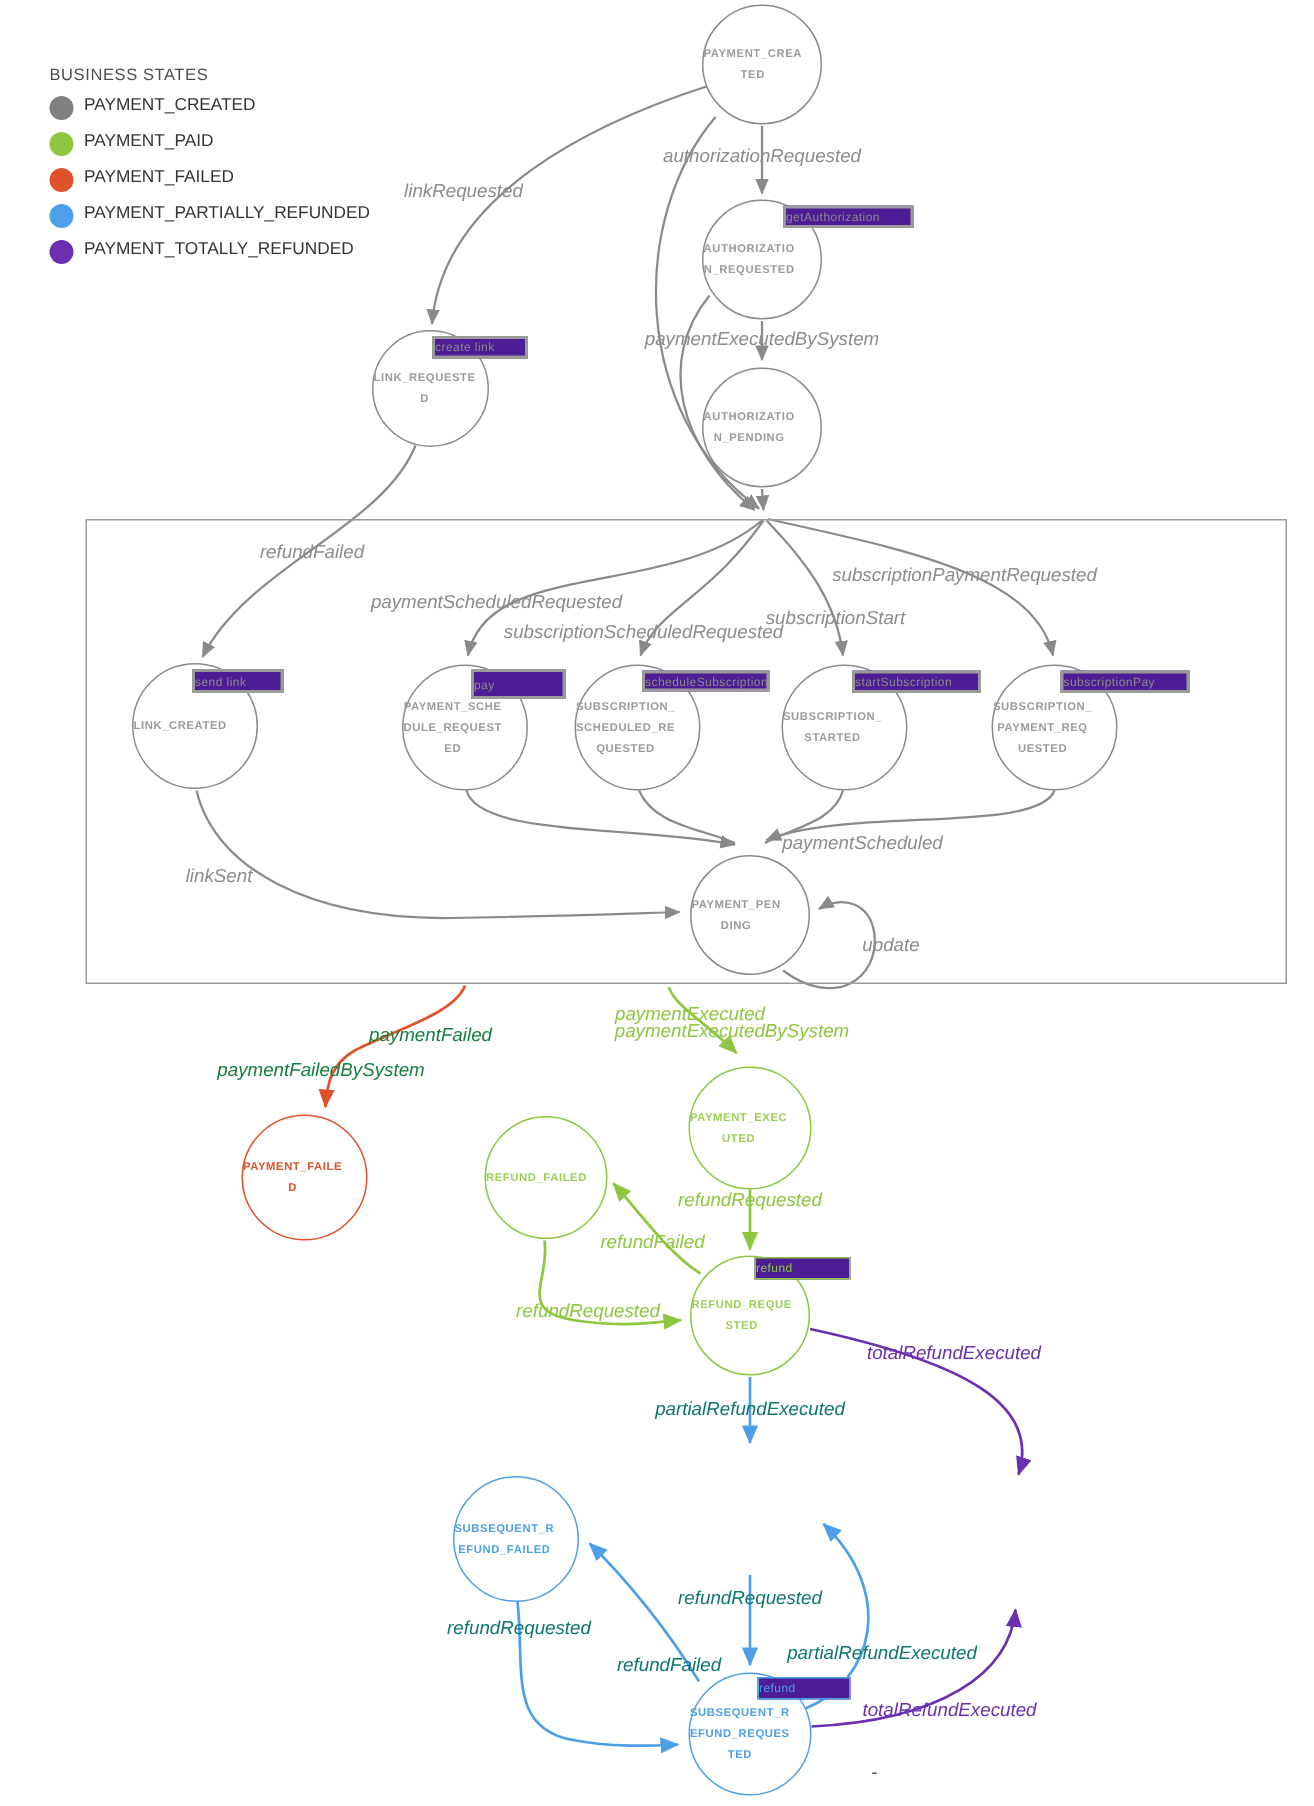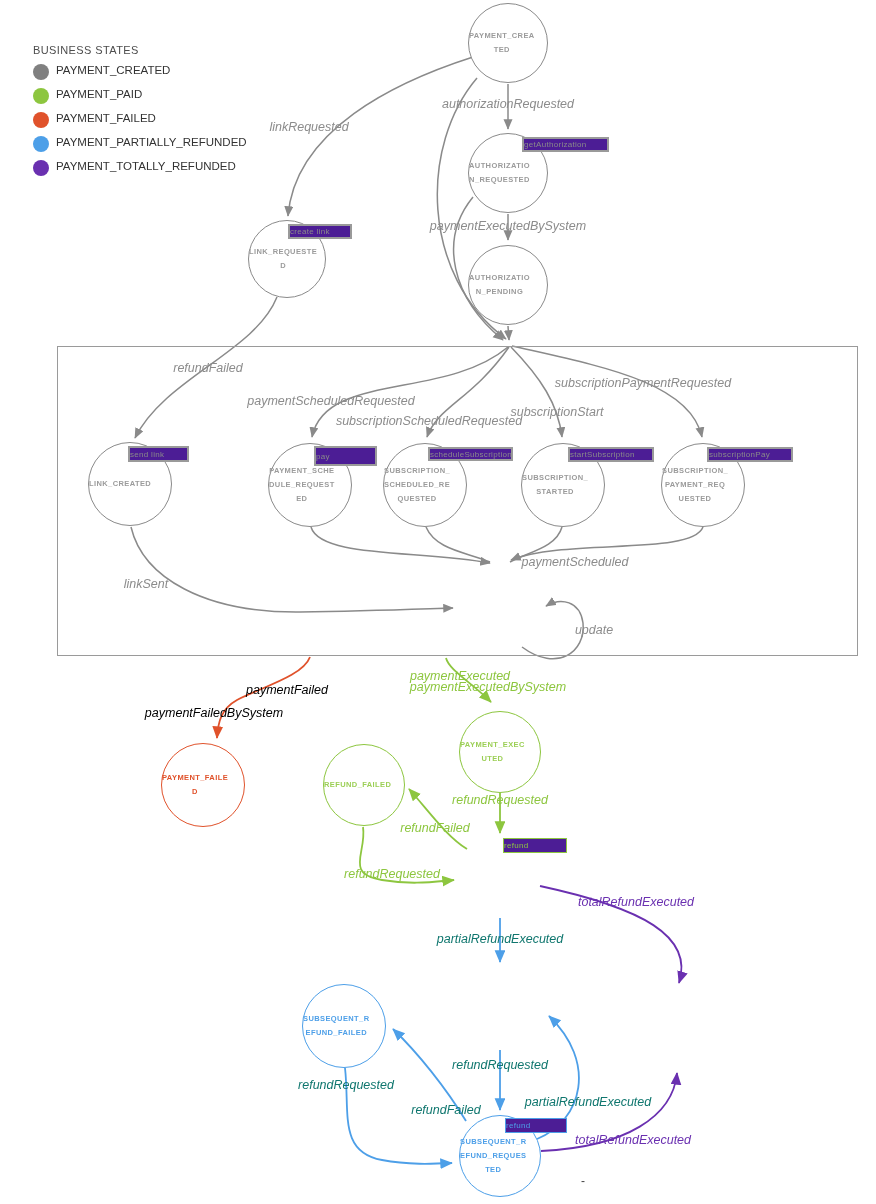--- a/index.html
+++ b/index.html
@@ -19,21 +19,21 @@
   .node.purple{border:1.8px solid #6a30b0;color:#8a5ec2;}
   .abox{position:absolute;box-sizing:border-box;background:#4c1d95;display:flex;
         align-items:center;justify-content:flex-start;font-size:8px;letter-spacing:.3px;}
   .abox.gray{border:2px solid #9a9a9a;color:#8a8a8a;}
   .abox.green{border:1.5px solid #8dc63f;color:#8dc63f;}
   .abox.blue{border:1.5px solid #4d9fe8;color:#4d9fe8;}
   .elabel{position:absolute;transform:translate(-50%,-50%);font-size:12.5px;
           white-space:nowrap;font-style:italic;}
   .elabel.gray{color:#8c8c8c;}
   .elabel.green{color:#8dc63f;}
-  .elabel.red{color:#000000;text-align:right;}
+  .elabel.red{color:#15803d;text-align:right;}
   .elabel.blue{color:#0f766e;}
   .elabel.purple{color:#6a30b0;}
   .legend{position:absolute;left:10px;top:20px;margin-top:24px;}
   .legend-title{font-size:11px;color:#4d4d4d;letter-spacing:.4px;margin:0 0 8px 23px;}
   .legend-item{display:flex;align-items:flex-start;margin:0 0 7px 23px;height:17px;}
   .legend-dot{width:16px;height:16px;border-radius:50%;margin-right:7px;flex:0 0 16px;}
   .legend-label{font-size:11.5px;color:#333;}
   .stray-dash{position:absolute;left:581px;top:1174px;font-size:12px;color:#444;}
 </style>
 </head>
@@ -115,25 +115,29 @@
 DULE_REQUEST
 ED</span></div>
   <div class="node gray" style="left:383px;top:443px;width:84px;height:84px"><span>SUBSCRIPTION_
 SCHEDULED_RE
 QUESTED</span></div>
   <div class="node gray" style="left:521px;top:443px;width:84px;height:84px"><span>SUBSCRIPTION_
 STARTED</span></div>
   <div class="node gray" style="left:661px;top:443px;width:84px;height:84px"><span>SUBSCRIPTION_
 PAYMENT_REQ
 UESTED</span></div>
+  <div class="node gray" style="left:460px;top:570px;width:80px;height:80px"><span>PAYMENT_PEN
+DING</span></div>
   <div class="node red" style="left:161px;top:743px;width:84px;height:84px"><span>PAYMENT_FAILE
 D</span></div>
   <div class="node green" style="left:323px;top:744px;width:82px;height:82px"><span>REFUND_FAILED</span></div>
   <div class="node green" style="left:459px;top:711px;width:82px;height:82px"><span>PAYMENT_EXEC
 UTED</span></div>
+  <div class="node green" style="left:460px;top:837px;width:80px;height:80px"><span>REFUND_REQUE
+STED</span></div>
   <div class="node blue" style="left:302px;top:984px;width:84px;height:84px"><span>SUBSEQUENT_R
 EFUND_FAILED</span></div>
   <div class="node blue" style="left:459px;top:1115px;width:82px;height:82px"><span>SUBSEQUENT_R
 EFUND_REQUES
 TED</span></div>
 
   <div class="abox gray" style="left:522px;top:137px;width:87px;height:15px">
       <span>getAuthorization</span>
     </div>
   <div class="abox gray" style="left:288px;top:224px;width:64px;height:15px">

